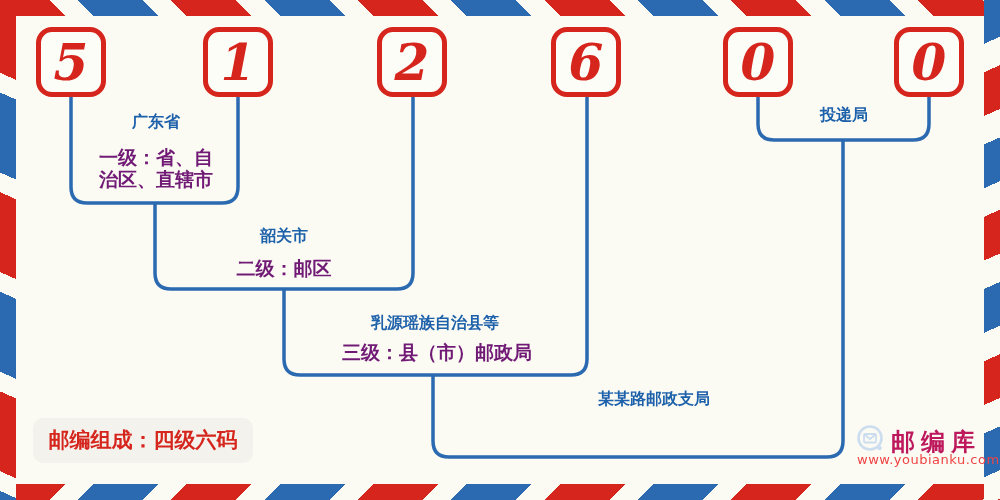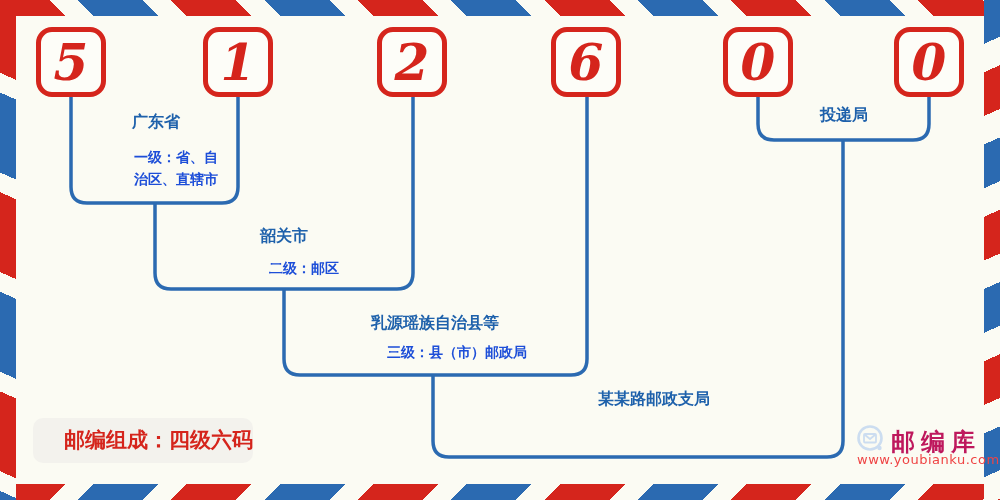--- a/index.html
+++ b/index.html
@@ -38,25 +38,25 @@
   }
   .digit-box .digit{
     display:block; line-height:62px; font-size:50px; color:#d5251c;
     font-family:"DejaVu Serif", serif; font-style:italic; font-weight:bold;
   }
   
   .connectors{position:absolute; left:0; top:0; z-index:2; pointer-events:none;}
   
   .anno{position:absolute; z-index:3; transform:translateX(-50%); text-align:center; white-space:nowrap;}
   .anno-title{font-size:16px; font-weight:bold; color:#1e61ab; line-height:1;}
-  .anno-sub{font-size:14px; font-weight:bold; color:#1d4ed8; line-height:22px; white-space:pre-line;margin-left:20px;}
+  .anno-sub{font-size:19px; font-weight:bold; color:#701a75; line-height:22px; white-space:pre-line;}
   
   .badge{
     position:absolute; left:33px; top:418px; width:220px; height:45px; z-index:3;
-    background:#f3f2ed; border-radius:10px; text-align:right; line-height:45px;
+    background:#f3f2ed; border-radius:10px; text-align:center; line-height:45px;
     font-size:21px; font-weight:bold; color:#d5251c;
   }
   
   .watermark{position:absolute; z-index:2;}
   .wm-logo{left:856px; top:424px; width:30px; height:30px;}
   .wm-brand{left:891px; top:426px; font-size:24px; font-weight:bold; color:#be185d; letter-spacing:6px;}
   .wm-url{left:857px; top:452px; font-size:13px; color:#ef4444; letter-spacing:0.5px;}
 </style>
 </head>
 <body>

